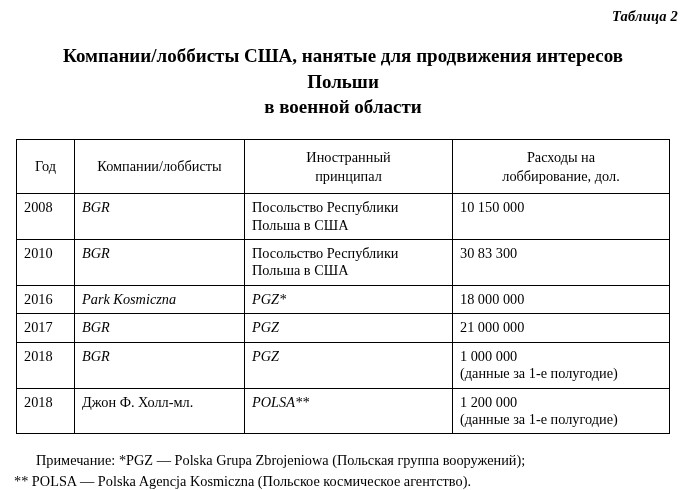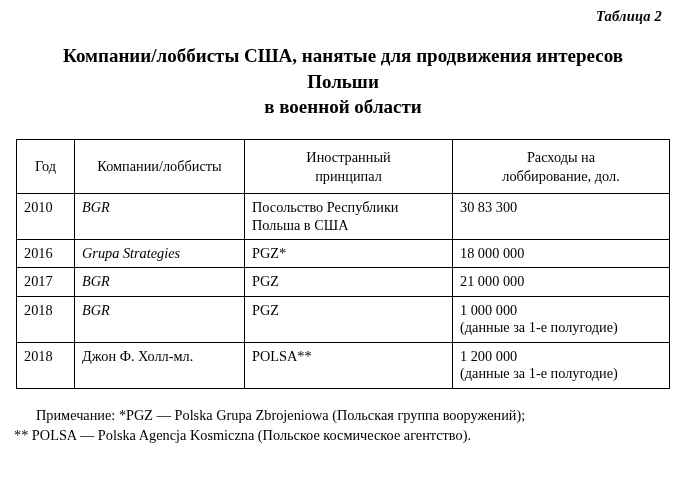--- a/index.html
+++ b/index.html
@@ -20,21 +20,21 @@
     height: 490px;
     box-sizing: border-box;
     padding: 0;
     position: relative;
   }
   .table-label {
     text-align: right;
     font-style: italic;
     font-weight: bold;
     font-size: 14.5px;
-    padding-right: 24px;
+    padding-right: 8px;
     padding-top: 8px;
     letter-spacing: 0.2px;
   }
   .title {
     text-align: center;
     font-weight: bold;
     font-size: 19px;
     line-height: 1.35;
     margin: 18px auto 0 auto;
     width: 600px;
@@ -62,21 +62,21 @@
   }
   .col-year { width: 58px; }
   .col-company { width: 170px; }
   .col-principal { width: 208px; }
   .col-spend { width: 217px; }
 
   td.year { text-align: left; padding-left: 9px; }
   td.company { font-style: italic; padding-left: 9px; }
   td.company.plain { font-style: normal; }
   td.principal { font-style: normal; padding-left: 9px; }
-  td.principal.italic { }
+  td.principal.italic { font-style: italic; }
   td.spend { font-style: normal; padding-left: 9px; }
   .sub-note { display: block; }
 
   .notes {
     margin: 16px 14px 0 14px;
     font-size: 14.3px;
     line-height: 1.45;
   }
   .notes .note-line { display: block; text-indent: 0; }
   .notes .lead { padding-left: 22px; }
@@ -110,38 +110,50 @@
           <div>принципал</div>
         </th>
         <th>
           <div>Расходы на</div>
           <div>лоббирование, дол.</div>
         </th>
       </tr>
     </thead>
     <tbody>
 
-
-
-      <tr>
-        <td class="year">2010</td>
+      <tr>
+        <td class="year">2008</td>
         <td class="company">BGR</td>
         <td class="principal">
           <span class="sub-note">Посольство Республики</span>
           <span class="sub-note">Польша в США</span>
         </td>
         <td class="spend">
+          <span class="sub-note">10 150 000</span>
+          <span class="sub-note"></span>
+        </td>
+      </tr>
+
+
+      <tr>
+        <td class="year">2010</td>
+        <td class="company">BGR</td>
+        <td class="principal">
+          <span class="sub-note">Посольство Республики</span>
+          <span class="sub-note">Польша в США</span>
+        </td>
+        <td class="spend">
           <span class="sub-note">30 83 300</span>
           <span class="sub-note"></span>
         </td>
       </tr>
 
       <tr>
         <td class="year">2016</td>
-        <td class="company">Grupa Strategies</td>
+        <td class="company">Park Kosmiczna</td>
         <td class="principal italic">
           <span class="sub-note">PGZ*</span>
         </td>
         <td class="spend">
           <span class="sub-note">18 000 000</span>
         </td>
       </tr>
 
       <tr>
         <td class="year">2017</td>

